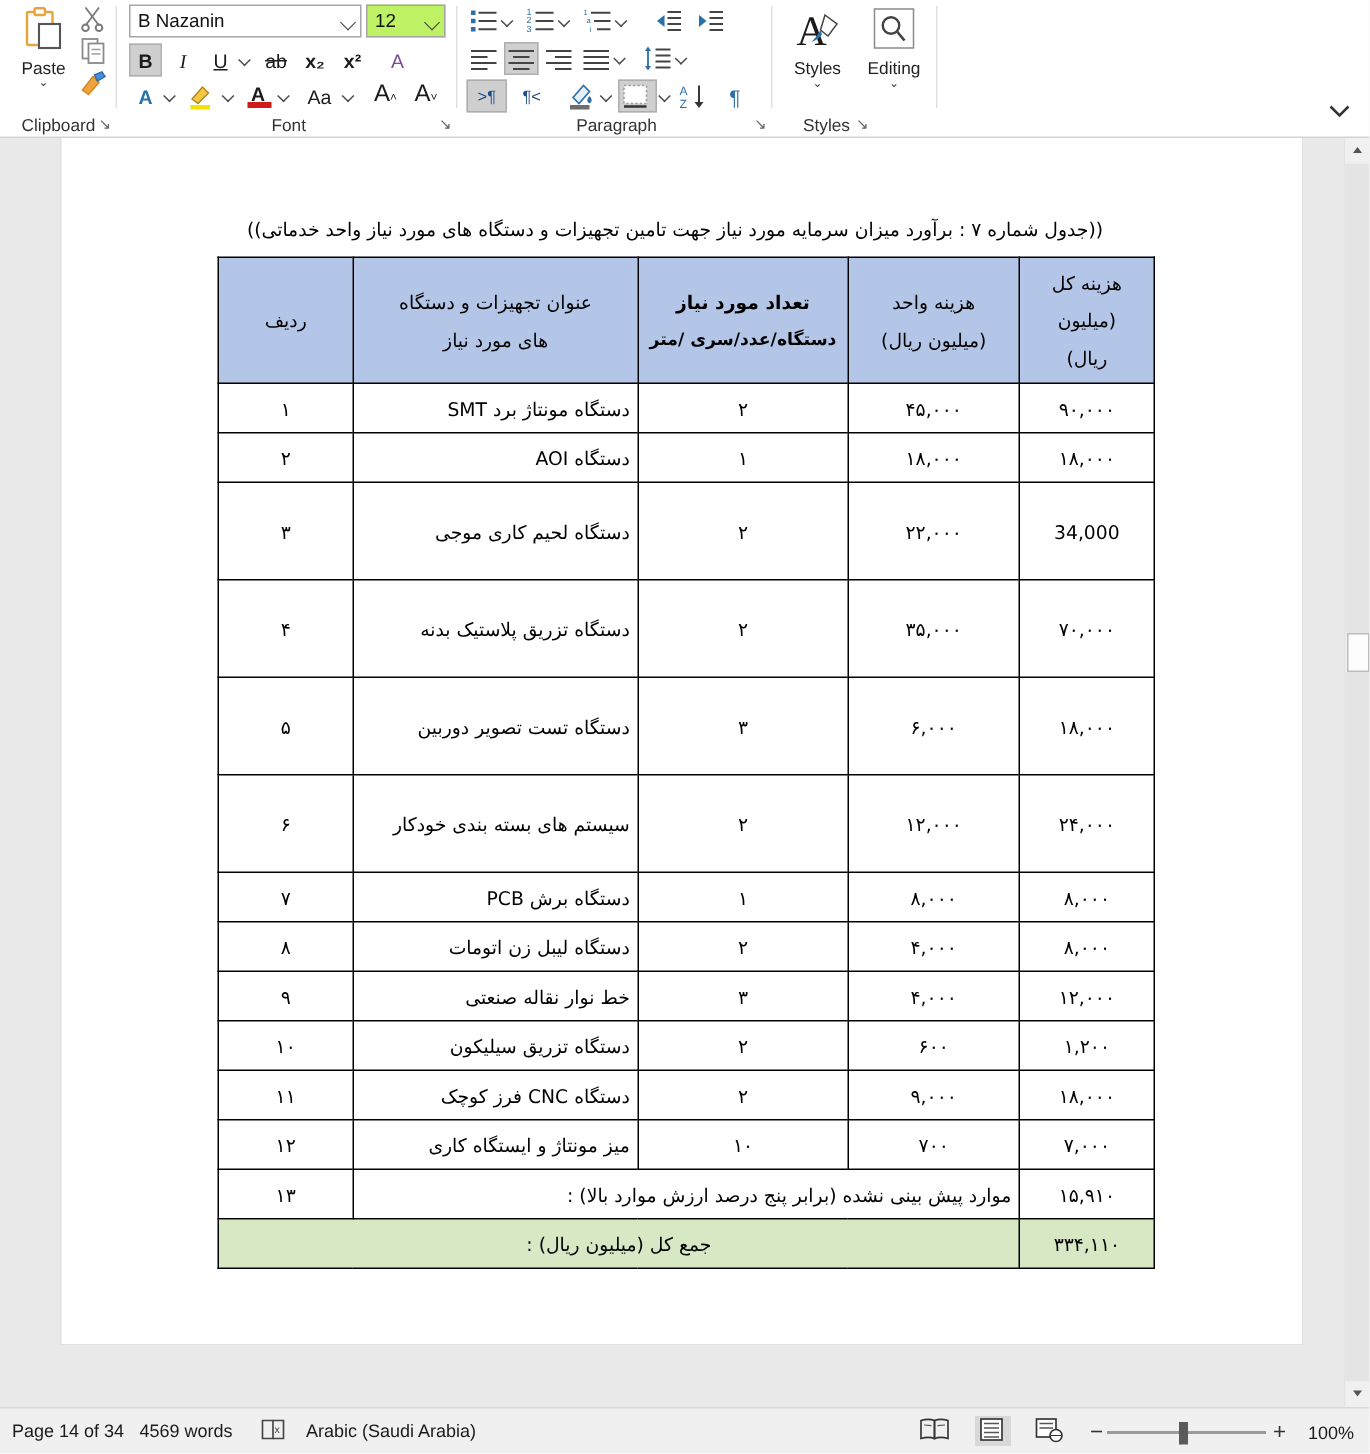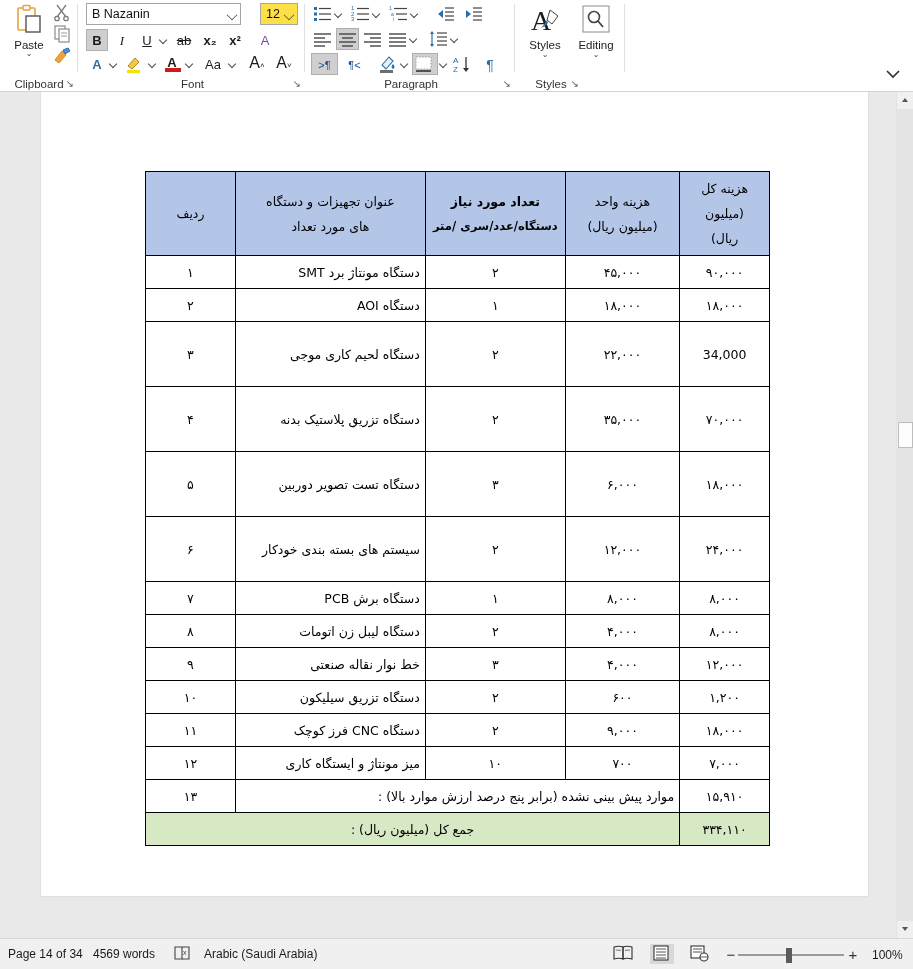--- a/index.html
+++ b/index.html
@@ -36,22 +36,22 @@
     position: absolute; width: 24px; height: 21px; cursor: pointer;
   }
 
   
   .fontname-box {
     position: absolute; left: 86px; top: 3px; width: 155px; height: 22px;
     border: 1px solid #a6a6a6; background: #fff; font-size: 12.5px;
     padding: 3px 18px 0 5px; color: #111; overflow: hidden; white-space: nowrap; cursor: text;
   }
   .fontsize-box {
-    position: absolute; left: 260px; top: 3px; width: 38px; height: 22px;
-    border: 1px solid #a6a6a6; background: #fde047; font-size: 12.5px;
+    position: absolute; left: 244px; top: 3px; width: 53px; height: 22px;
+    border: 1px solid #a6a6a6; background: #bef264; font-size: 12.5px;
     padding: 3px 16px 0 5px; color: #111; cursor: text;
   }
   .cbo-arrow {
     position: absolute; right: 3px; top: 6px; width: 10px; height: 10px;
     border-right: 1.5px solid #444; border-bottom: 1.5px solid #444;
     transform: rotate(45deg) scale(0.75); }
   .fbtn {
     position: absolute; height: 22px; min-width: 22px; text-align: center;
     font-size: 13px; color: #1b1b1b; line-height: 22px; cursor: pointer;
     border: 1px solid transparent;
@@ -406,40 +406,41 @@
     <div class="ribbon-collapse">
       <svg width="20" height="16" viewBox="0 0 20 16">
         <path d="M4 5 L10 11 L16 5" fill="none" stroke="#333" stroke-width="1.7"></path>
       </svg>
     </div>
   </div>
 
   <div class="docarea">
     <div class="page">
 
+      <div class="tbl-title">((جدول شماره ۷ : برآورد میزان سرمایه مورد نیاز جهت تامین تجهیزات و دستگاه های مورد نیاز واحد خدماتی))</div>
 
       <table class="doctbl">
         <thead>
           <tr>
             <th style="width:88px;">
               <span class="l1">هزینه کل</span>
               <span class="l2">(میلیون</span>
               <span class="l3">ریال)</span>
             </th>
             <th style="width:112px;">
               <span class="l1">هزینه واحد</span>
               <span class="l2">(میلیون ریال)</span>
             </th>
             <th style="width:137px;font-weight:bold;">
               <span class="l1">تعداد مورد نیاز</span>
               <span class="l3" style="font-size:11.5px;">دستگاه/عدد/سری /متر</span>
             </th>
             <th style="width:186px;">
               <span class="l1">عنوان تجهیزات و دستگاه</span>
-              <span class="l2">های مورد تعداد</span>
+              <span class="l2">های مورد نیاز</span>
             </th>
             <th style="width:88px;">ردیف</th>
           </tr>
         </thead>
         <tbody id="tbody">
             <tr class="r-short">
               <td class="c-total">۹۰,۰۰۰</td>
               <td class="c-unit">۴۵,۰۰۰</td>
               <td class="c-qty">۲</td>
               <td class="c-title">دستگاه مونتاژ برد SMT</td>

